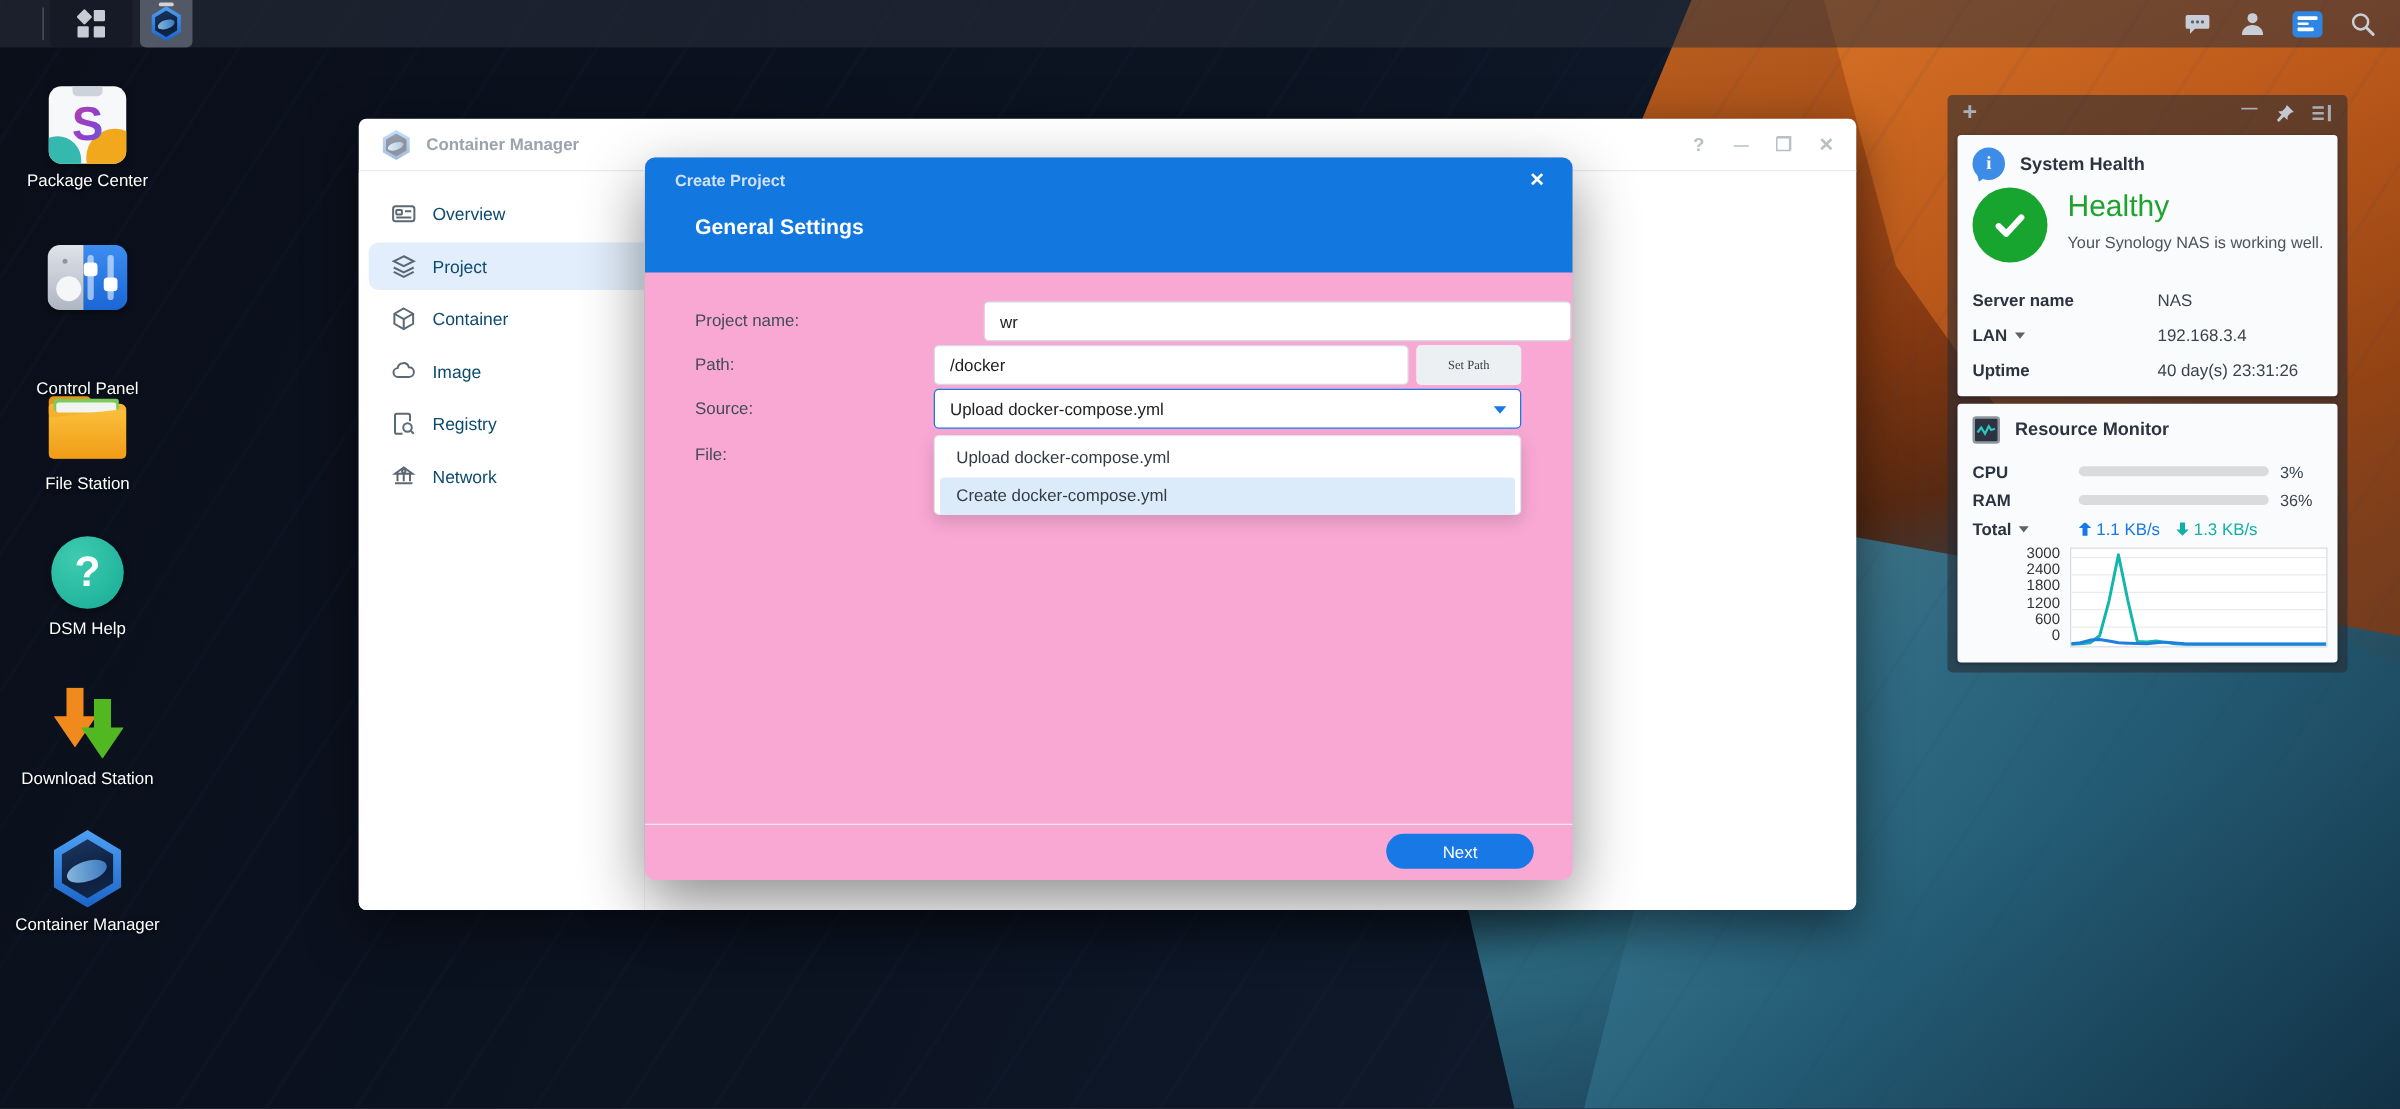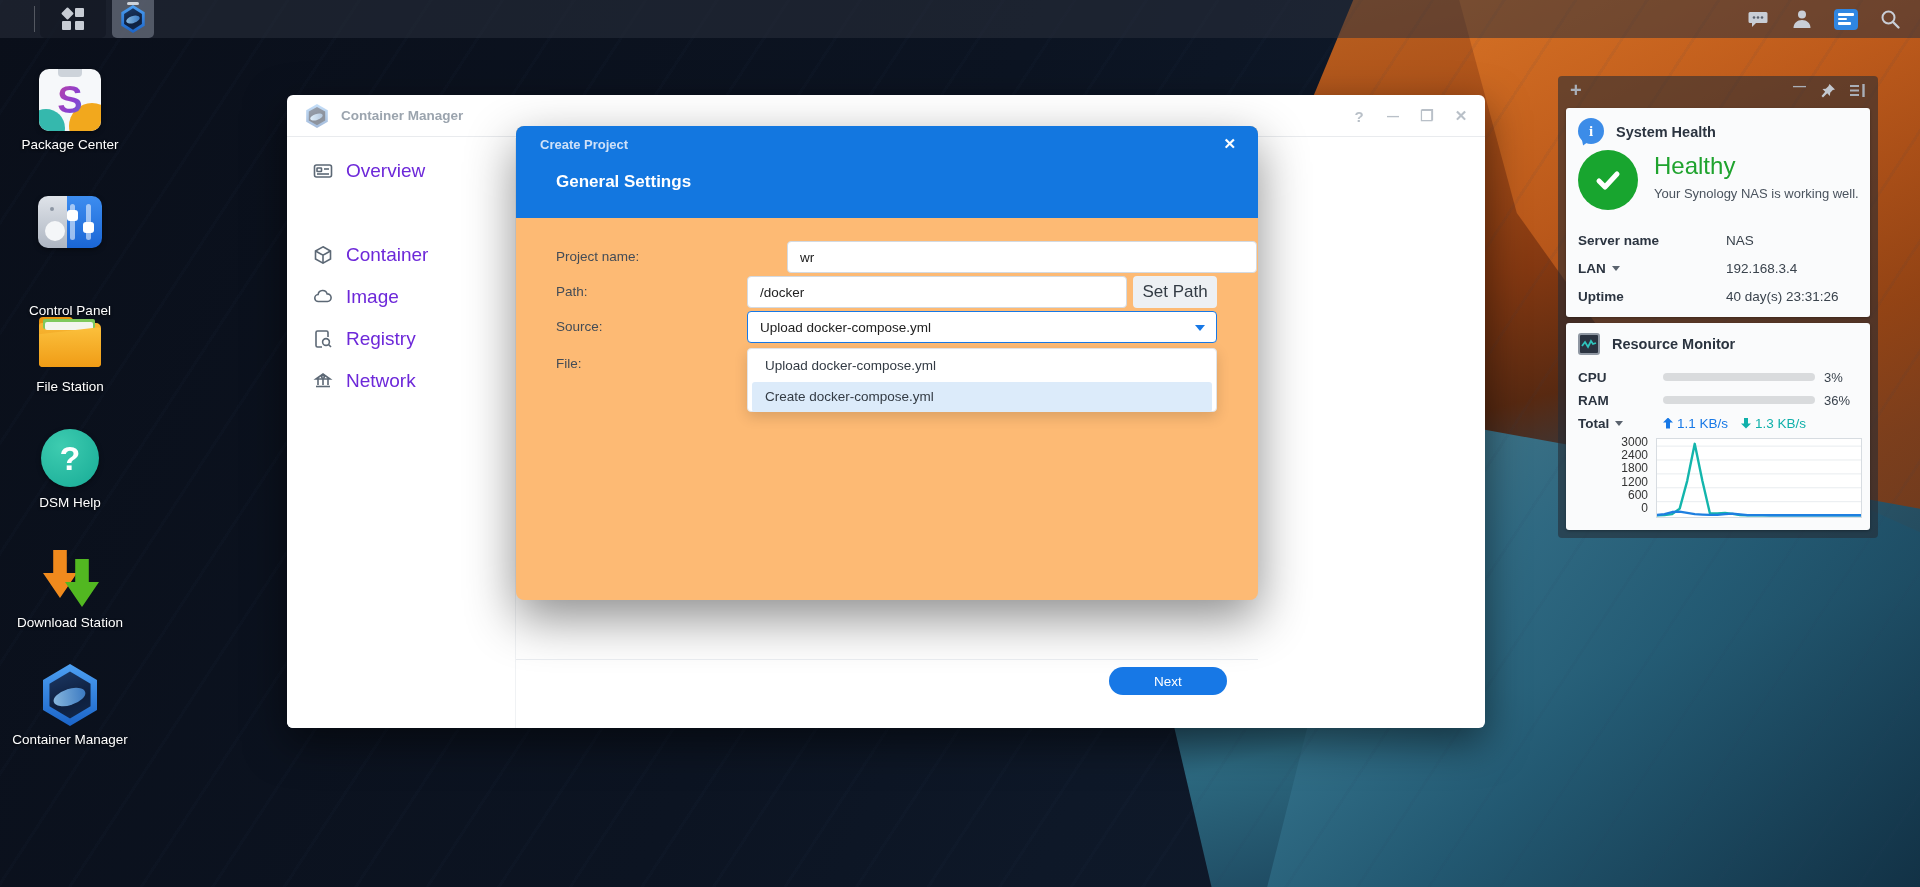--- a/index.html
+++ b/index.html
@@ -111,35 +111,35 @@
   .titlebar { position:absolute; left:0; top:0; right:0; height:42px; border-bottom:1px solid #e9ebee;
     display:flex; align-items:center; }
   .titlebar .app-ic { position:absolute; left:18px; top:9px; width:24px; height:24px; opacity:.5; filter:saturate(.5) brightness(1.25); }
   .titlebar .t { position:absolute; left:54px; color:#9ba4ae; font-size:13.5px; font-weight:bold; }
   .win-ctrls { position:absolute; right:14px; top:0; height:42px; display:flex; align-items:center; gap:14px; }
   .win-ctrls span { width:20px; text-align:center; color:#b9c0c8; font-size:15px; font-weight:bold; }
   .sidebar { position:absolute; left:0; top:43px; bottom:0; width:229px; background:#fff; border-right:1px solid #f0f2f4; border-radius:0 0 0 6px; }
   .side-item { position:absolute; left:8px; right:0; height:38px; display:flex; align-items:center; border-radius:8px 0 0 8px; }
   .side-item.sel { background:#e2eefb; }
   .side-item .ic { width:20px; height:20px; margin-left:18px; }
-  .side-item .lb { margin-left:13px; font-size:19px; color:#6d28d9; }
+  .side-item .lb { margin-left:13px; font-size:14px; color:#0c4a6e; }
   .side-item svg { stroke:#5c6875; fill:none; stroke-width:1.6; }
 
   
-  .dialog { position:absolute; left:516px; top:126px; width:742px; height:474px; background:#fdba74;
+  .dialog { position:absolute; left:516px; top:126px; width:742px; height:578px; background:#f9a8d4;
     border-radius:8px; box-shadow:0 18px 50px rgba(0,0,0,.45); }
   .dlg-head { position:absolute; left:0; top:0; right:0; height:92px; background:#1377e0; border-radius:8px 8px 0 0; }
   .dlg-title { position:absolute; left:24px; top:11px; color:#cfe1f8; font-size:13px; font-weight:bold; }
   .dlg-close { position:absolute; right:22px; top:9px; color:#fff; font-size:15px; font-weight:bold; }
   .dlg-heading { position:absolute; left:40px; top:46px; color:#fff; font-size:17px; font-weight:bold; }
   .frow-label { position:absolute; left:40px; height:32px; line-height:32px; font-size:13.5px; color:#434c56;text-align:right; }
   .t-input { position:absolute; left:231px; height:32px; border:1px solid #d3dae2; border-radius:4px;
     padding:0 12px; font-size:13.5px; color:#222; font-family:"Liberation Sans",sans-serif; background:#fff; outline:none; }
   .btn-gray { position:absolute; height:32px; background:#edf0f3; border:none; border-radius:4px;
-    font-size:17px; color:#333b44; font-family:Liberation Sans, sans-serif; }
+    font-size:10px; color:#333b44; font-family:Liberation Serif, serif; }
   .sel-box { position:absolute; left:231px; width:470px; height:32px; border:1.5px solid #1778e6; border-radius:4px;
     background:#fff; display:flex; align-items:center; padding:0 12px; font-size:13.5px; color:#222; }
   .sel-box .caret { position:absolute; right:11px; top:13px; width:0; height:0;
     border-left:5px solid transparent; border-right:5px solid transparent; border-top:6px solid #1778e6; }
   .dd-panel { position:absolute; left:231px; top:222px; width:470px; height:64px; background:#fff;
     border:1px solid #e0e4e9; border-radius:4px; box-shadow:0 5px 14px rgba(0,0,0,.14); padding:1px 0; }
   .dd-opt { height:30px; line-height:30px; padding-left:13px; font-size:13.5px; color:#333b44; margin:1px 4px; border-radius:3px; }
   .dd-opt.hl { background:#dcebfa; }
   .dlg-sep { position:absolute; left:0; right:0; top:533px; height:1px; background:#e7eaee; }
   .btn-next { position:absolute; left:593px; top:541px; width:118px; height:28px; background:#1778e6; border:none;
@@ -327,20 +327,28 @@
     <div class="sidebar">
       <div class="side-item" style="top:14px;">
         <span class="ic"><svg viewBox="0 0 20 20" width="20" height="20">
               <rect x="1.5" y="4" width="17" height="12" rx="2"></rect>
               <rect x="4" y="7" width="4.5" height="3.5" rx="0.5"></rect>
               <line x1="11" y1="8" x2="16" y2="8"></line>
               <line x1="4" y1="13" x2="16" y2="13"></line>
             </svg></span>
         <span class="lb">Overview</span>
       </div>
+      <div class="side-item sel" style="top:56px;">
+        <span class="ic"><svg viewBox="0 0 20 20" width="20" height="20">
+              <path d="M10 2l8 4-8 4-8-4z"></path>
+              <path d="M2 11l8 4 8-4"></path>
+              <path d="M2 14.5l8 4 8-4"></path>
+            </svg></span>
+        <span class="lb">Project</span>
+      </div>
       <div class="side-item" style="top:140px;">
         <span class="ic"><svg viewBox="0 0 20 20" width="20" height="20">
               <path d="M5.5 14.5a3.5 3.5 0 0 1-.4-7 4.6 4.6 0 0 1 9-.6 3.8 3.8 0 0 1 .4 7.6z"></path>
             </svg></span>
         <span class="lb">Image</span>
       </div>
       <div class="side-item" style="top:98px;">
         <span class="ic"><svg viewBox="0 0 20 20" width="20" height="20">
               <path d="M10 1.8l7.5 4.2v8L10 18.2 2.5 14v-8z"></path>
               <path d="M2.5 6l7.5 4.2L17.5 6"></path>

